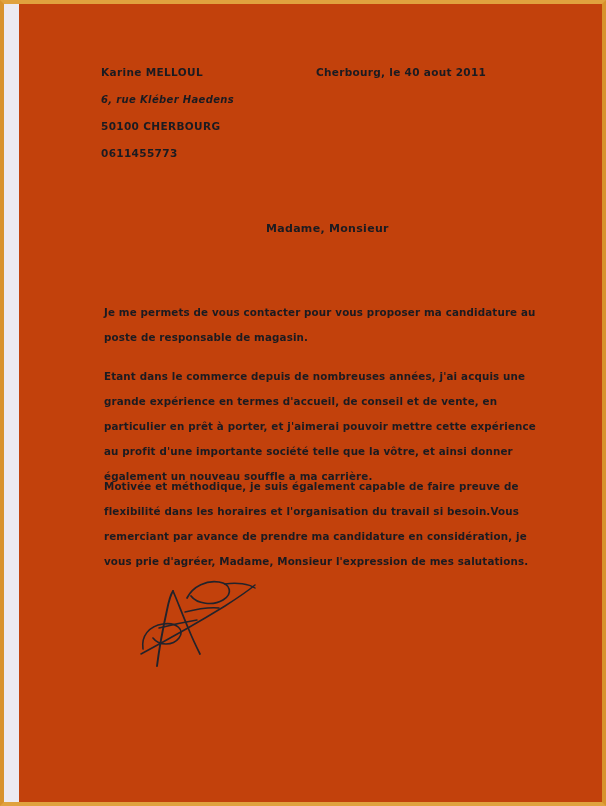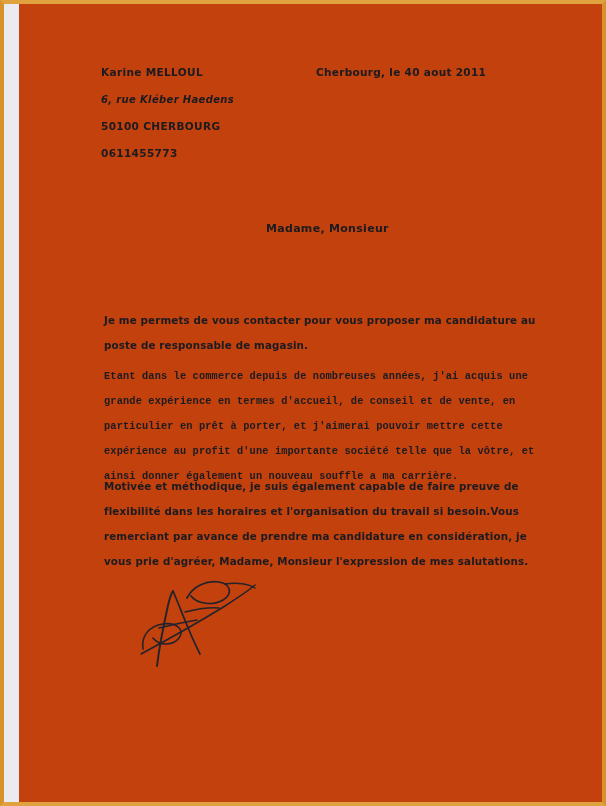--- a/index.html
+++ b/index.html
@@ -84,22 +84,22 @@
   }
   .para {
     font-size: 10.3px;
     font-weight: bold;
     color: #1b1b21;
     line-height: 25px;
     letter-spacing: 0.15px;
     text-align: left;
     margin: 0;
   }
-  #para-1 { top: 304px; }
-  #para-2 { top: 360px; font-family: Liberation Mono, monospace; }
+  #para-1 { top: 296px; }
+  #para-2 { top: 360px; }
   #para-3 { top: 470px; }
 
   
   .signature {
     position: absolute;
     left: 108px;
     top: 550px;
     width: 140px;
     height: 115px;
   }

